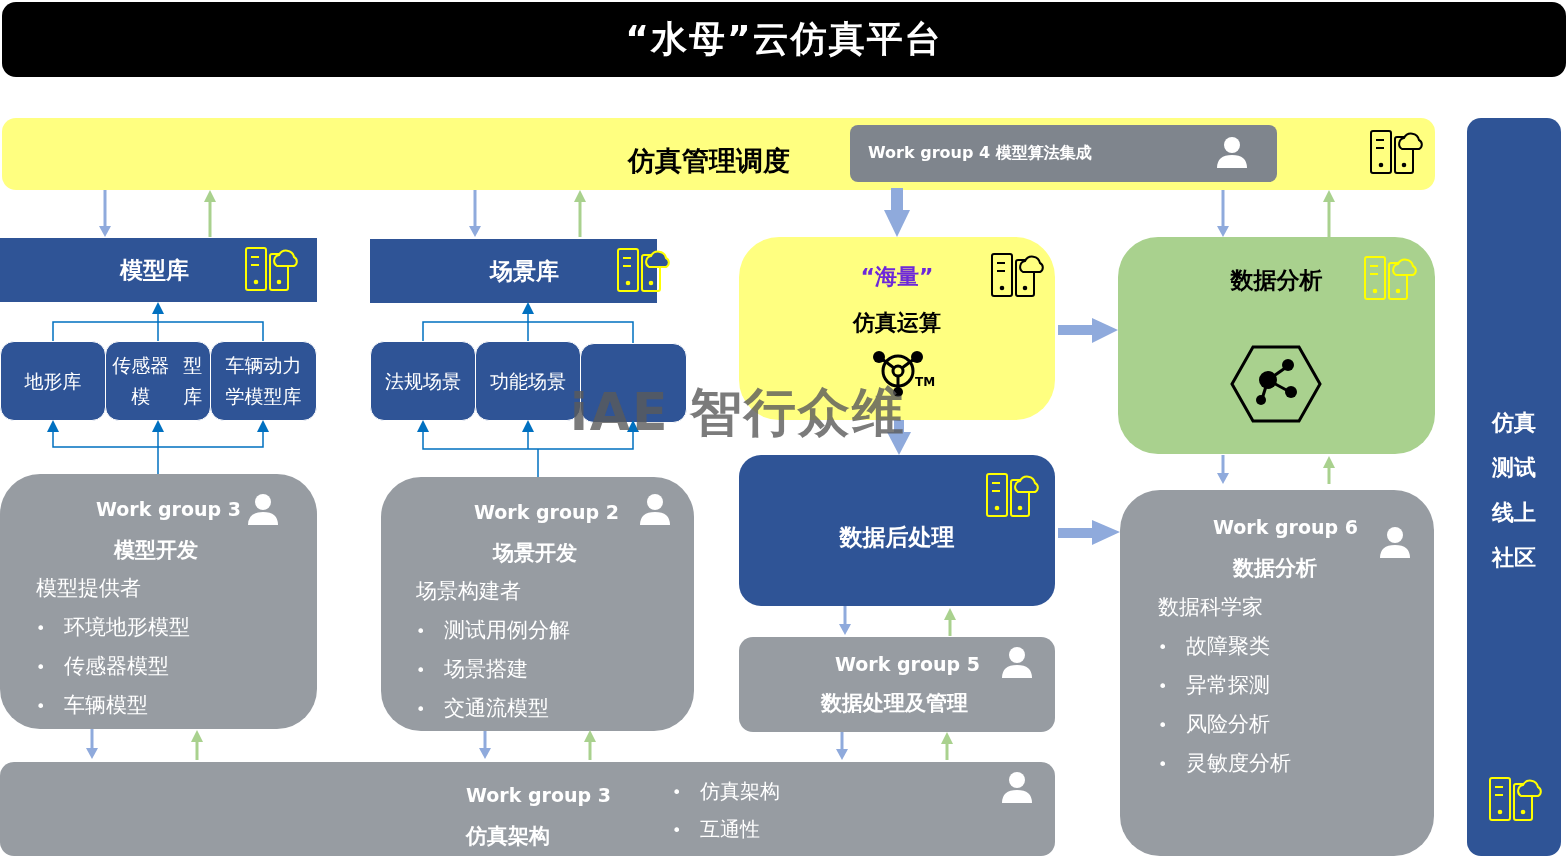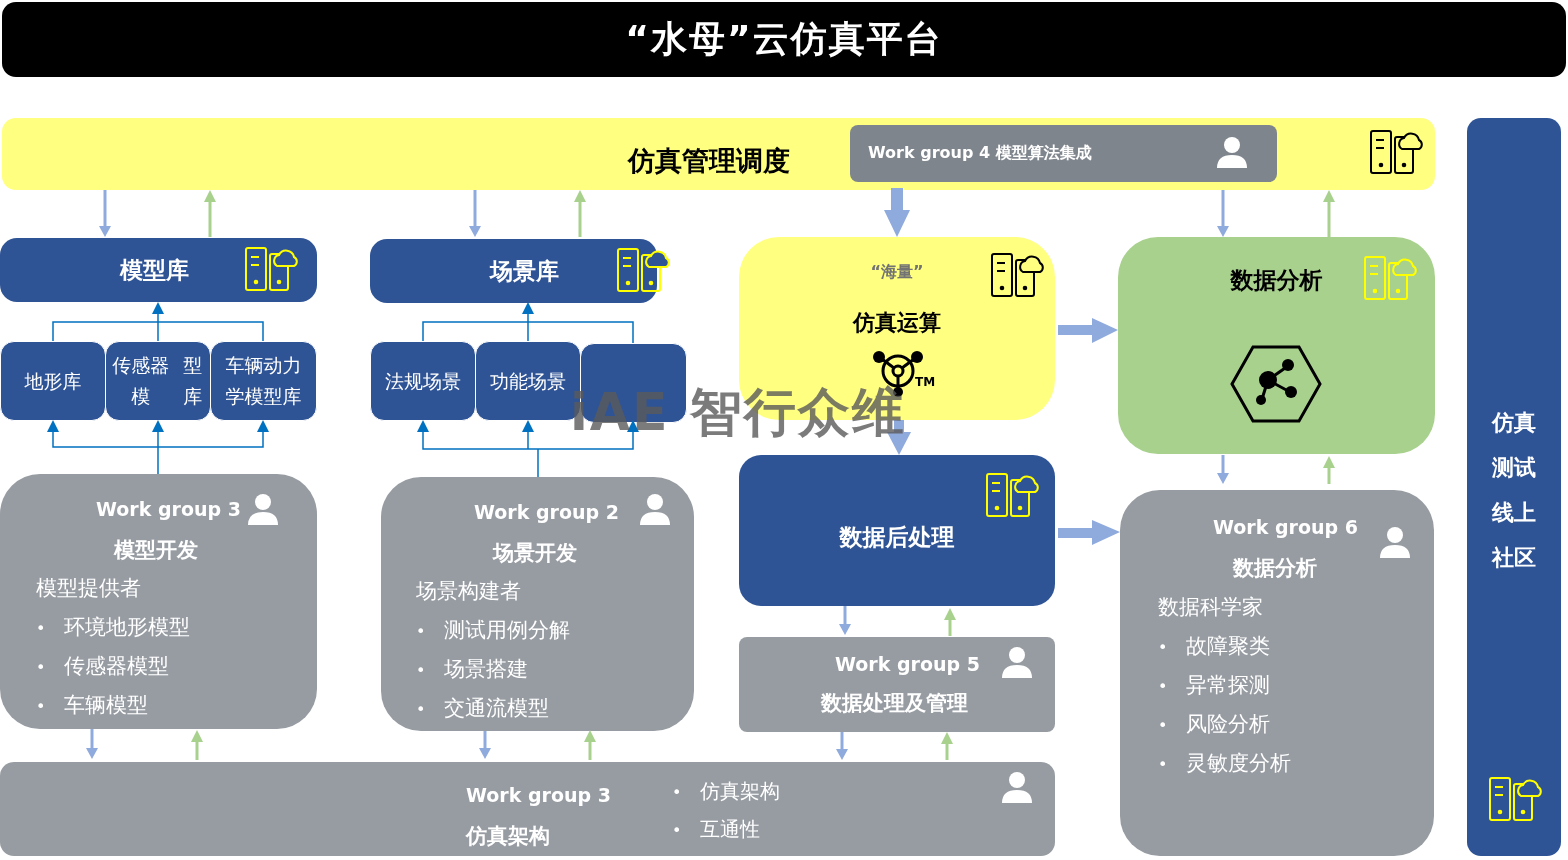--- a/index.html
+++ b/index.html
@@ -12,21 +12,21 @@
     display: flex; align-items: center; justify-content: center; color: #fff; font-size: 36px; font-weight: bold; letter-spacing: 2px; }
 
   
   .sched { left: 2px; top: 118px; width: 1433px; height: 72px; background: #ffff80; border-radius: 14px; }
   .sched-label { left: 628px; top: 143px; font-size: 27px; font-weight: bold; color: #000; }
   .wg4 { left: 850px; top: 125px; width: 427px; height: 57px; background: #7f858d; border-radius: 8px; color: #fff;
     display: flex; align-items: center; padding-left: 18px; font-size: 16px; font-weight: bold; }
 
   
   .blue { background: #2f5496; color: #fff; }
-  .lib { height: 64px; border-radius: 17px; font-size: 23px; font-weight: bold; display: flex; align-items: center; }
+  .lib { height: 64px; border-radius: 0; font-size: 23px; font-weight: bold; display: flex; align-items: center; }
   .lib-label { position: absolute; }
 
   .sub { height: 80px; border-radius: 14px; font-size: 19px; display: flex; align-items: center; justify-content: center; text-align: center; line-height: 31px; border: 1px solid #fff; }
 
   
   .gray { background: #979ca2; color: #fff; }
   .wg { border-radius: 40px; }
   .wg-head { position: absolute; font-size: 19px; font-weight: bold; }
   .wg-title { position: absolute; font-size: 21px; font-weight: bold; }
   .wg-role { position: absolute; font-size: 21px; }
@@ -116,21 +116,21 @@
   <span>法规场景</span>
 </div>
 <div class="abs sub blue" style="left:475px;top:341px;width:106px;">
   <span>功能场景</span>
 </div>
 <div class="abs sub blue" style="left:580px;top:343px;width:107px;">
   <span></span>
 </div>
 
 <div class="abs yellow2" style="left:739px;top:237px;width:316px;height:183px;border-radius:40px;"></div>
-<div class="abs" style="left:739px;top:262px;width:316px;text-align:center;font-size:16px;font-weight:bold;color:#737373;">“海量”</div>
+<div class="abs" style="left:739px;top:262px;width:316px;text-align:center;font-size:22px;font-weight:bold;color:#6d28d9;">“海量”</div>
 <div class="abs" style="left:739px;top:308px;width:316px;text-align:center;font-size:22px;font-weight:bold;color:#000;">仿真运算</div>
 <svg class="srv" style="left:989px;top:250px" width="64" height="50">
     <g fill="none" stroke="#000" stroke-width="2">
       <rect x="3" y="4" width="20" height="42" rx="2"></rect>
       <rect x="27" y="10" width="18" height="36" rx="2"></rect>
       <line x1="8" y1="13" x2="16" y2="13"></line>
       <line x1="8" y1="21" x2="16" y2="21"></line>
       <circle cx="13" cy="38" r="1.3" fill="#000"></circle>
       <circle cx="36" cy="38" r="1.3" fill="#000"></circle>
       <path d="M34 22 a6 6 0 0 1 2 -11 a8 8 0 0 1 15 2 a5 5 0 0 1 0 9 z" fill="#ffff80"></path>
@@ -209,21 +209,21 @@
   <span class="wg-role" style="left:35px;top:100px">场景构建者</span>
   <span class="wg-item" style="left:35px;top:139px"><span class="dot">•</span><span>测试用例分解</span></span>
   <span class="wg-item" style="left:35px;top:178px"><span class="dot">•</span><span>场景搭建</span></span>
   <span class="wg-item" style="left:35px;top:217px"><span class="dot">•</span><span>交通流模型</span></span>
   <svg class="person" style="left:257px;top:15px" width="34" height="34" viewBox="0 0 34 34">
       <circle cx="17" cy="10" r="8" fill="#fff"></circle>
       <path d="M2 33 Q2 20 17 20 Q32 20 32 33 Z" fill="#fff"></path>
     </svg>
 </div>
 
-<div class="abs gray" style="left:739px;top:637px;width:316px;height:95px;border-radius:8px;">
+<div class="abs gray" style="left:739px;top:637px;width:316px;height:95px;border-radius:14px;">
   <span class="wg-head" style="left:96px;top:16px">Work group 5</span>
   <span class="wg-title" style="left:82px;top:52px">数据处理及管理</span>
   <svg class="person" style="left:261px;top:8px" width="34" height="34" viewBox="0 0 34 34">
       <circle cx="17" cy="10" r="8" fill="#fff"></circle>
       <path d="M2 33 Q2 20 17 20 Q32 20 32 33 Z" fill="#fff"></path>
     </svg>
 </div>
 
 <div class="abs gray" style="left:1120px;top:490px;width:314px;height:366px;border-radius:40px;">
   <span class="wg-head" style="left:93px;top:26px">Work group 6</span>

